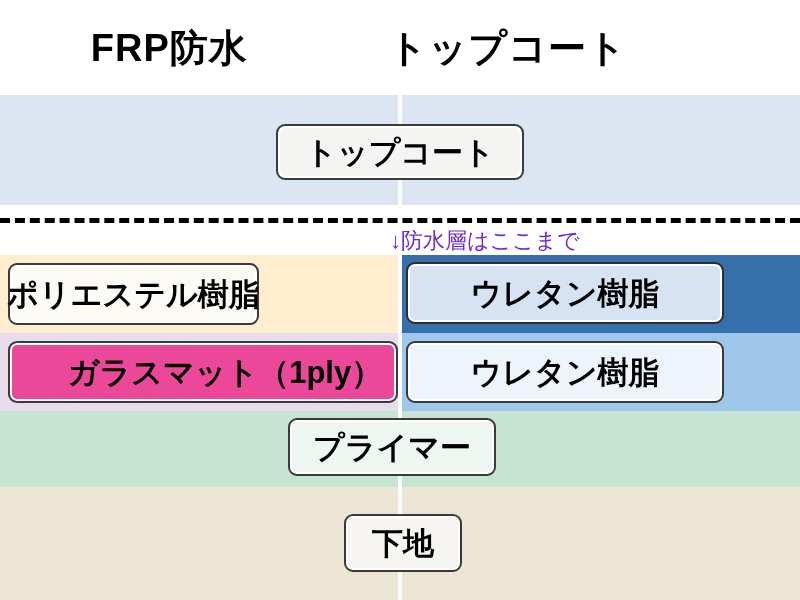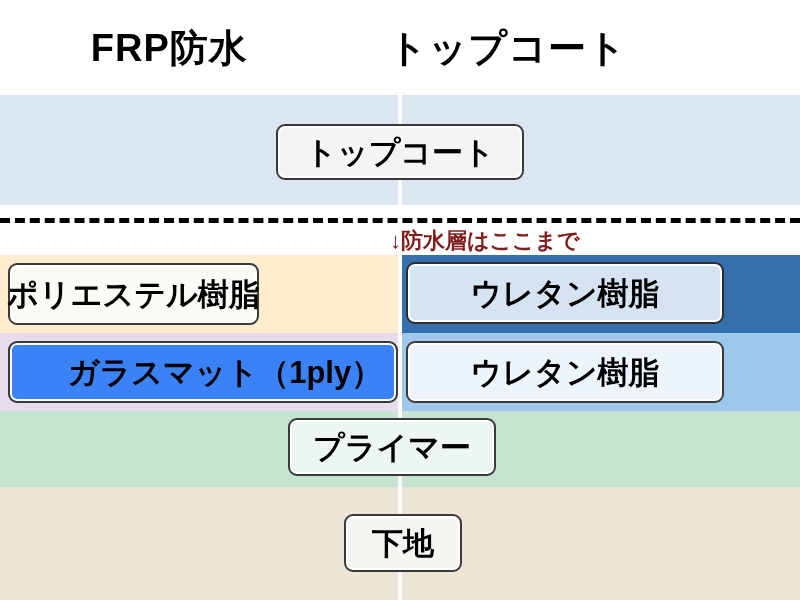--- a/index.html
+++ b/index.html
@@ -91,22 +91,22 @@
     height: 0;
     border-top: 5px dashed #000000;
     z-index: 7;
   }
 
   .note-waterproof {
     position: absolute;
     top: 226px;
     left: 390px;
     font-size: 22px;
-    font-weight: bold;
-    color: #7f1d1d;
+    font-weight: normal;
+    color: #6d28d9;
     white-space: nowrap;
     z-index: 8;
     letter-spacing: 0px;
   }
 
   
   .label-box {
     position: absolute;
     display: flex;
     align-items: center;
@@ -133,21 +133,21 @@
     top: 263px; left: 8px; width: 251px; height: 62px;
     background: #fbfaf4;
   }
   .box-urethane-1 {
     top: 262px; left: 406px; width: 318px; height: 62px;
     background: #d6e3f2;
     border-color: #2d2d2d;
   }
   .box-glassmat {
     top: 341px; left: 8px; width: 390px; height: 62px;
-    background: #3b82f6;
+    background: #ec4899;
     padding-left: 44px;
   }
   .box-urethane-2 {
     top: 341px; left: 406px; width: 318px; height: 62px;
     background: #eef4fb;
   }
   .box-primer {
     top: 418px; left: 288px; width: 208px; height: 58px;
     background: #eef6f1;
   }

